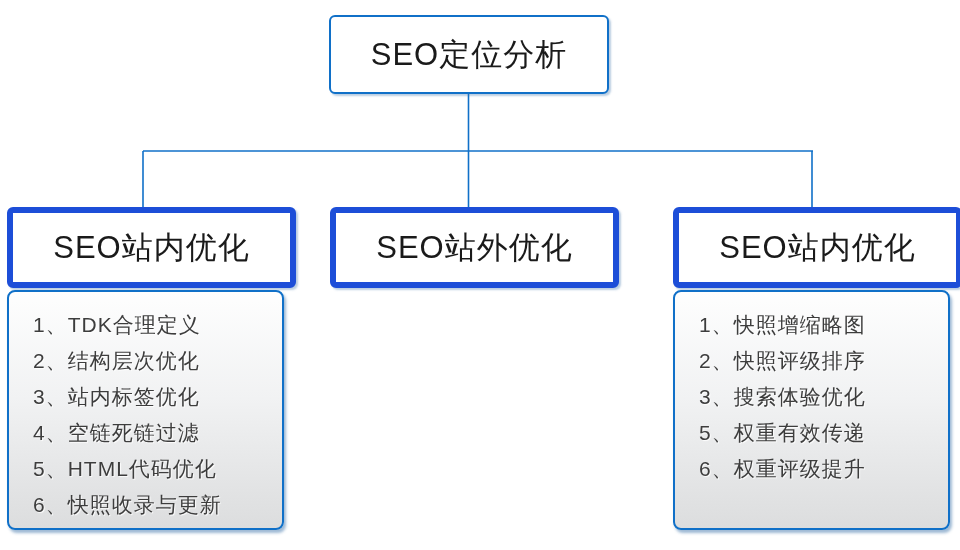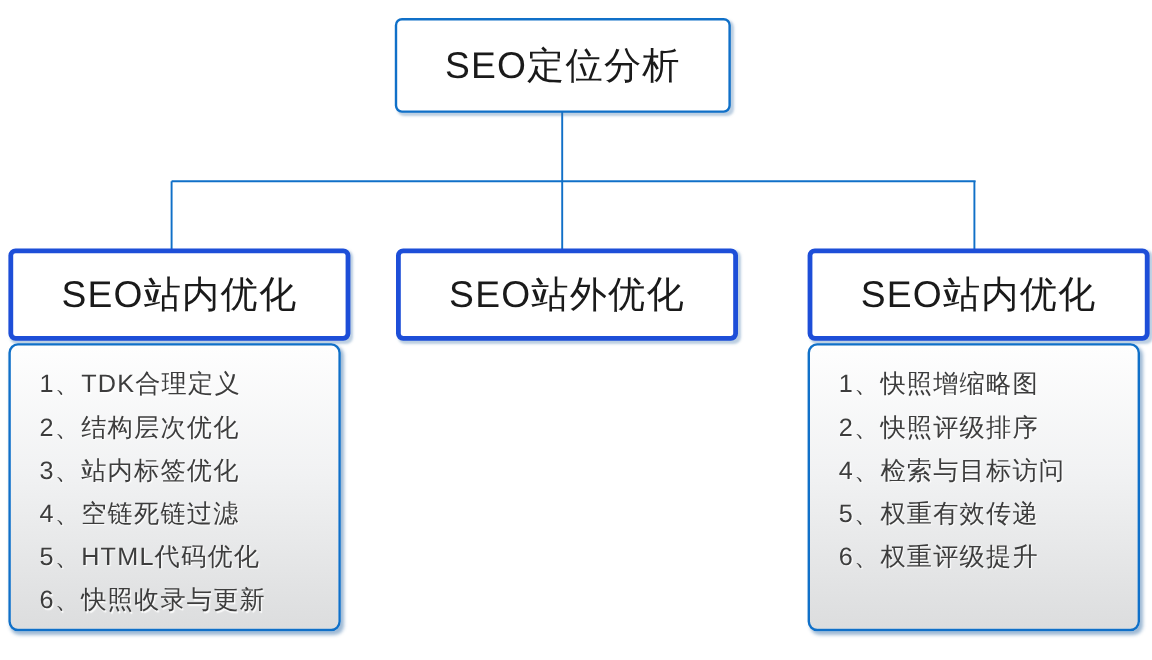--- a/index.html
+++ b/index.html
@@ -43,21 +43,21 @@
   
   .col {
     position: absolute;
     top: 207px;
     width: 277px;
     z-index: 2;
   }
   .col .hdr {
     width: 277px; height: 69px;
     background: #ffffff;
-    border: 4px solid #1d4ed8;
+    border: 6px solid #1d4ed8;
     border-radius: 6px;
     box-shadow: 2px 2px 2px rgba(60, 115, 170, 0.35);
     display: flex;
     align-items: center;
     justify-content: center;
     font-size: 31px;
     color: #1a1a1a;
     letter-spacing: 1px;
   }
   .col .list {
@@ -112,19 +112,19 @@
 
   <section class="col" style="left:330px">
     <div class="hdr">SEO站外优化</div>
   </section>
 
   <section class="col" style="left:673px">
     <div class="hdr">SEO站内优化</div>
     <div class="list">
       <div class="item">1、快照增缩略图</div>
       <div class="item">2、快照评级排序</div>
-      <div class="item">4、检索与目标访问</div>
+      <div class="item">3、搜索体验优化</div>
       <div class="item">5、权重有效传递</div>
       <div class="item">6、权重评级提升</div>
     </div>
   </section>
 
 </div>
 
 </body></html>

